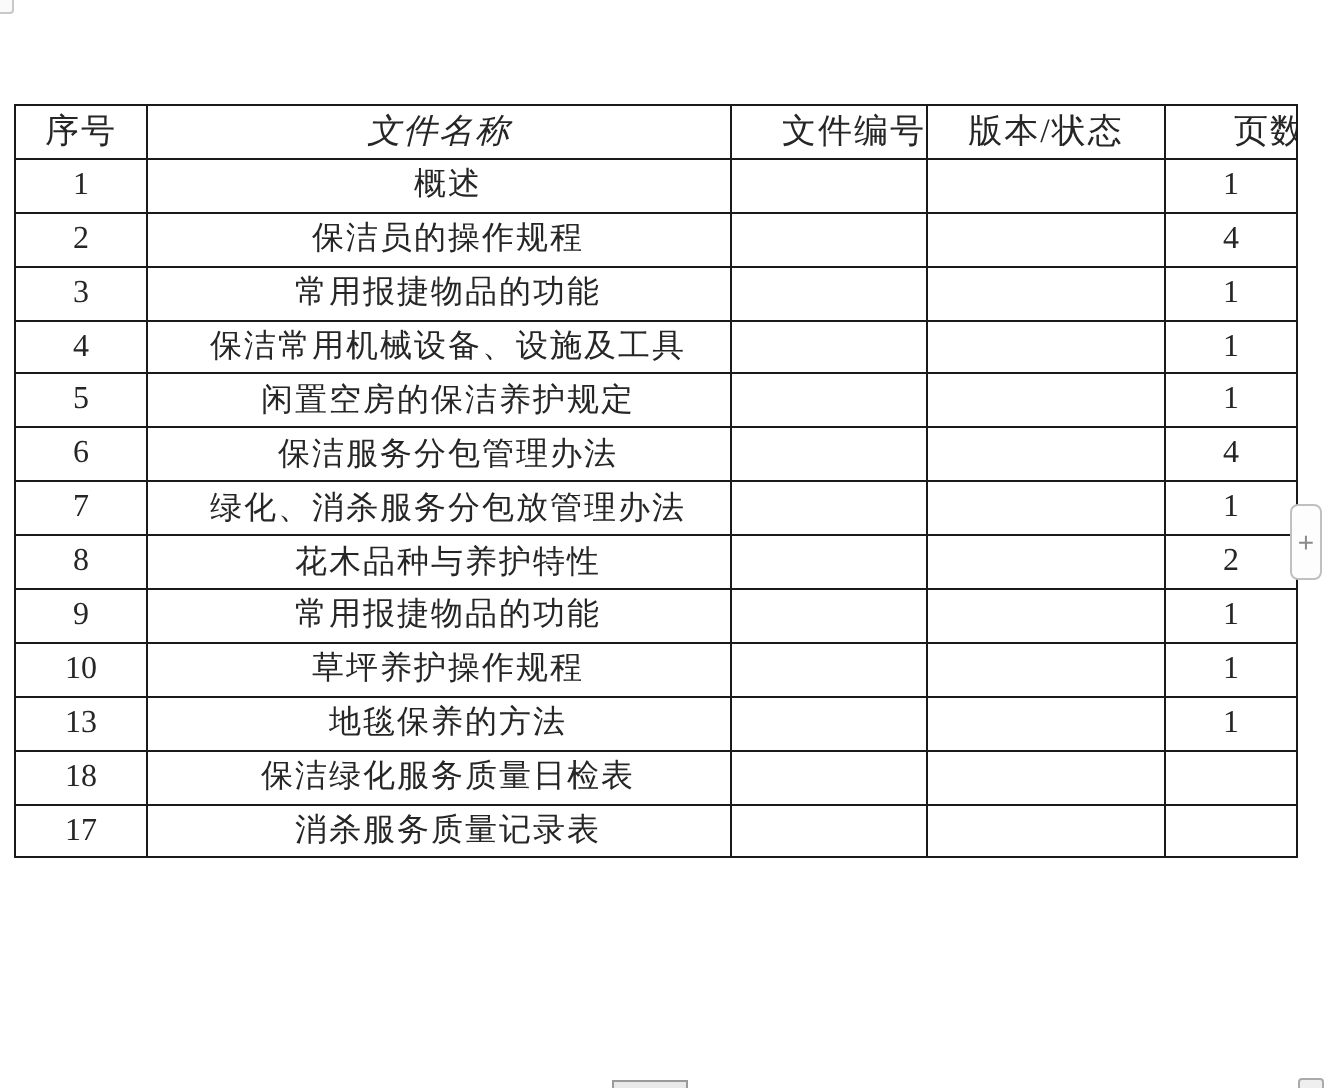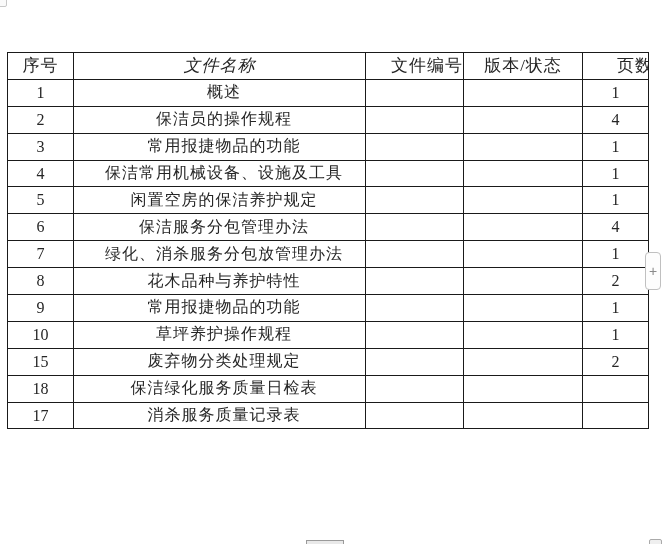--- a/index.html
+++ b/index.html
@@ -176,25 +176,25 @@
           <td class="col-pages">1</td>
         </tr>
         <tr>
           <td class="col-no">10</td>
           <td class="col-name">草坪养护操作规程</td>
           <td class="col-code"></td>
           <td class="col-status"></td>
           <td class="col-pages">1</td>
         </tr>
         <tr>
-          <td class="col-no">15</td>
-          <td class="col-name">废弃物分类处理规定</td>
-          <td class="col-code"></td>
-          <td class="col-status"></td>
-          <td class="col-pages">2</td>
+          <td class="col-no">13</td>
+          <td class="col-name">地毯保养的方法</td>
+          <td class="col-code"></td>
+          <td class="col-status"></td>
+          <td class="col-pages">1</td>
         </tr>
         <tr>
           <td class="col-no">18</td>
           <td class="col-name">保洁绿化服务质量日检表</td>
           <td class="col-code"></td>
           <td class="col-status"></td>
           <td class="col-pages"></td>
         </tr>
         <tr>
           <td class="col-no">17</td>

